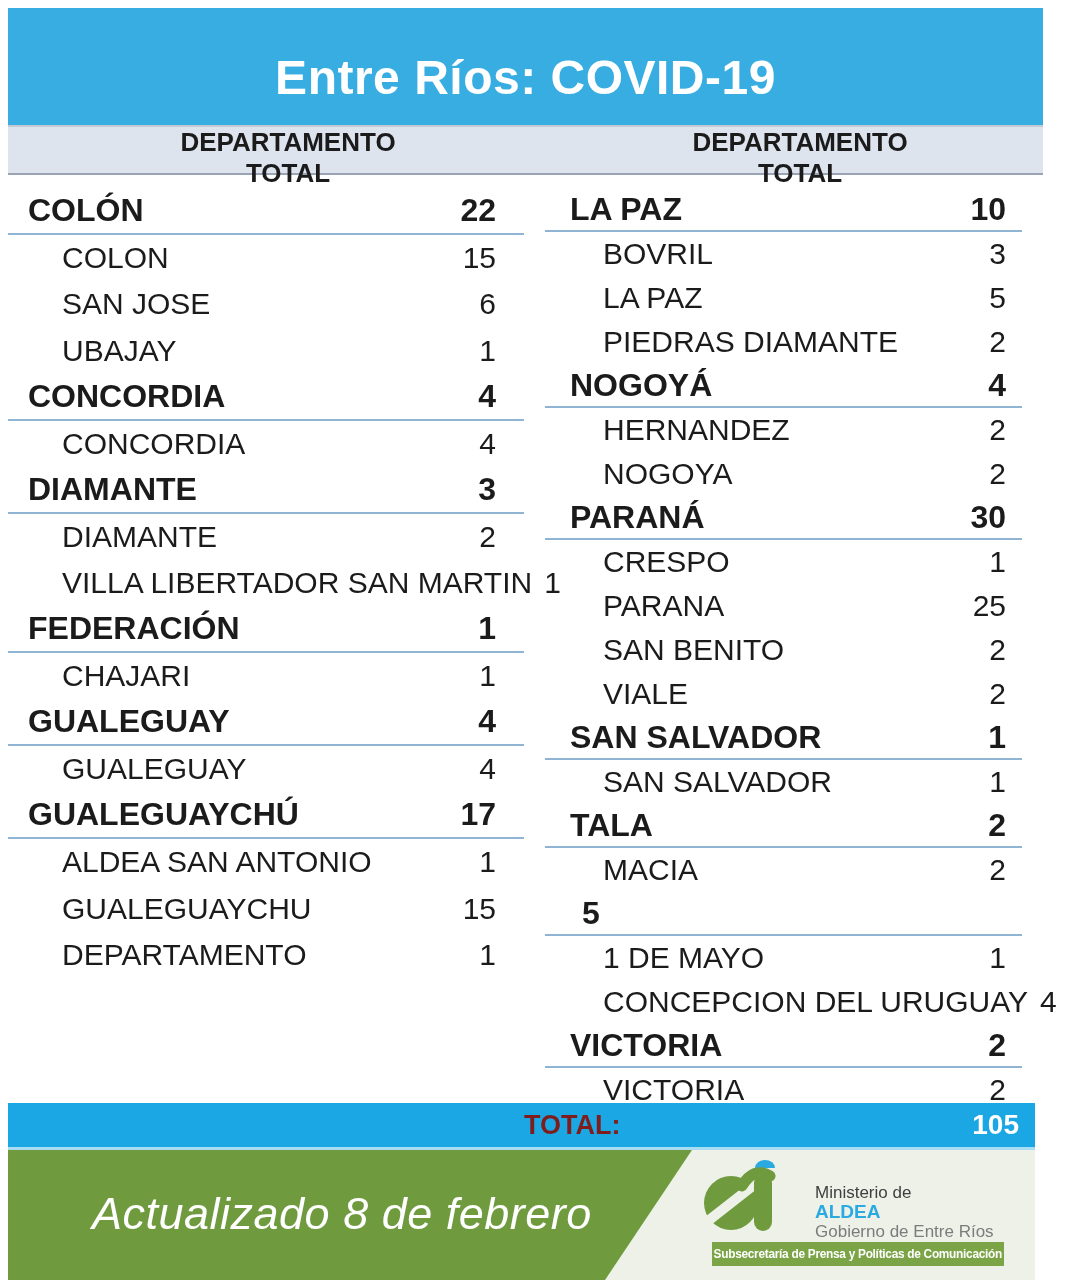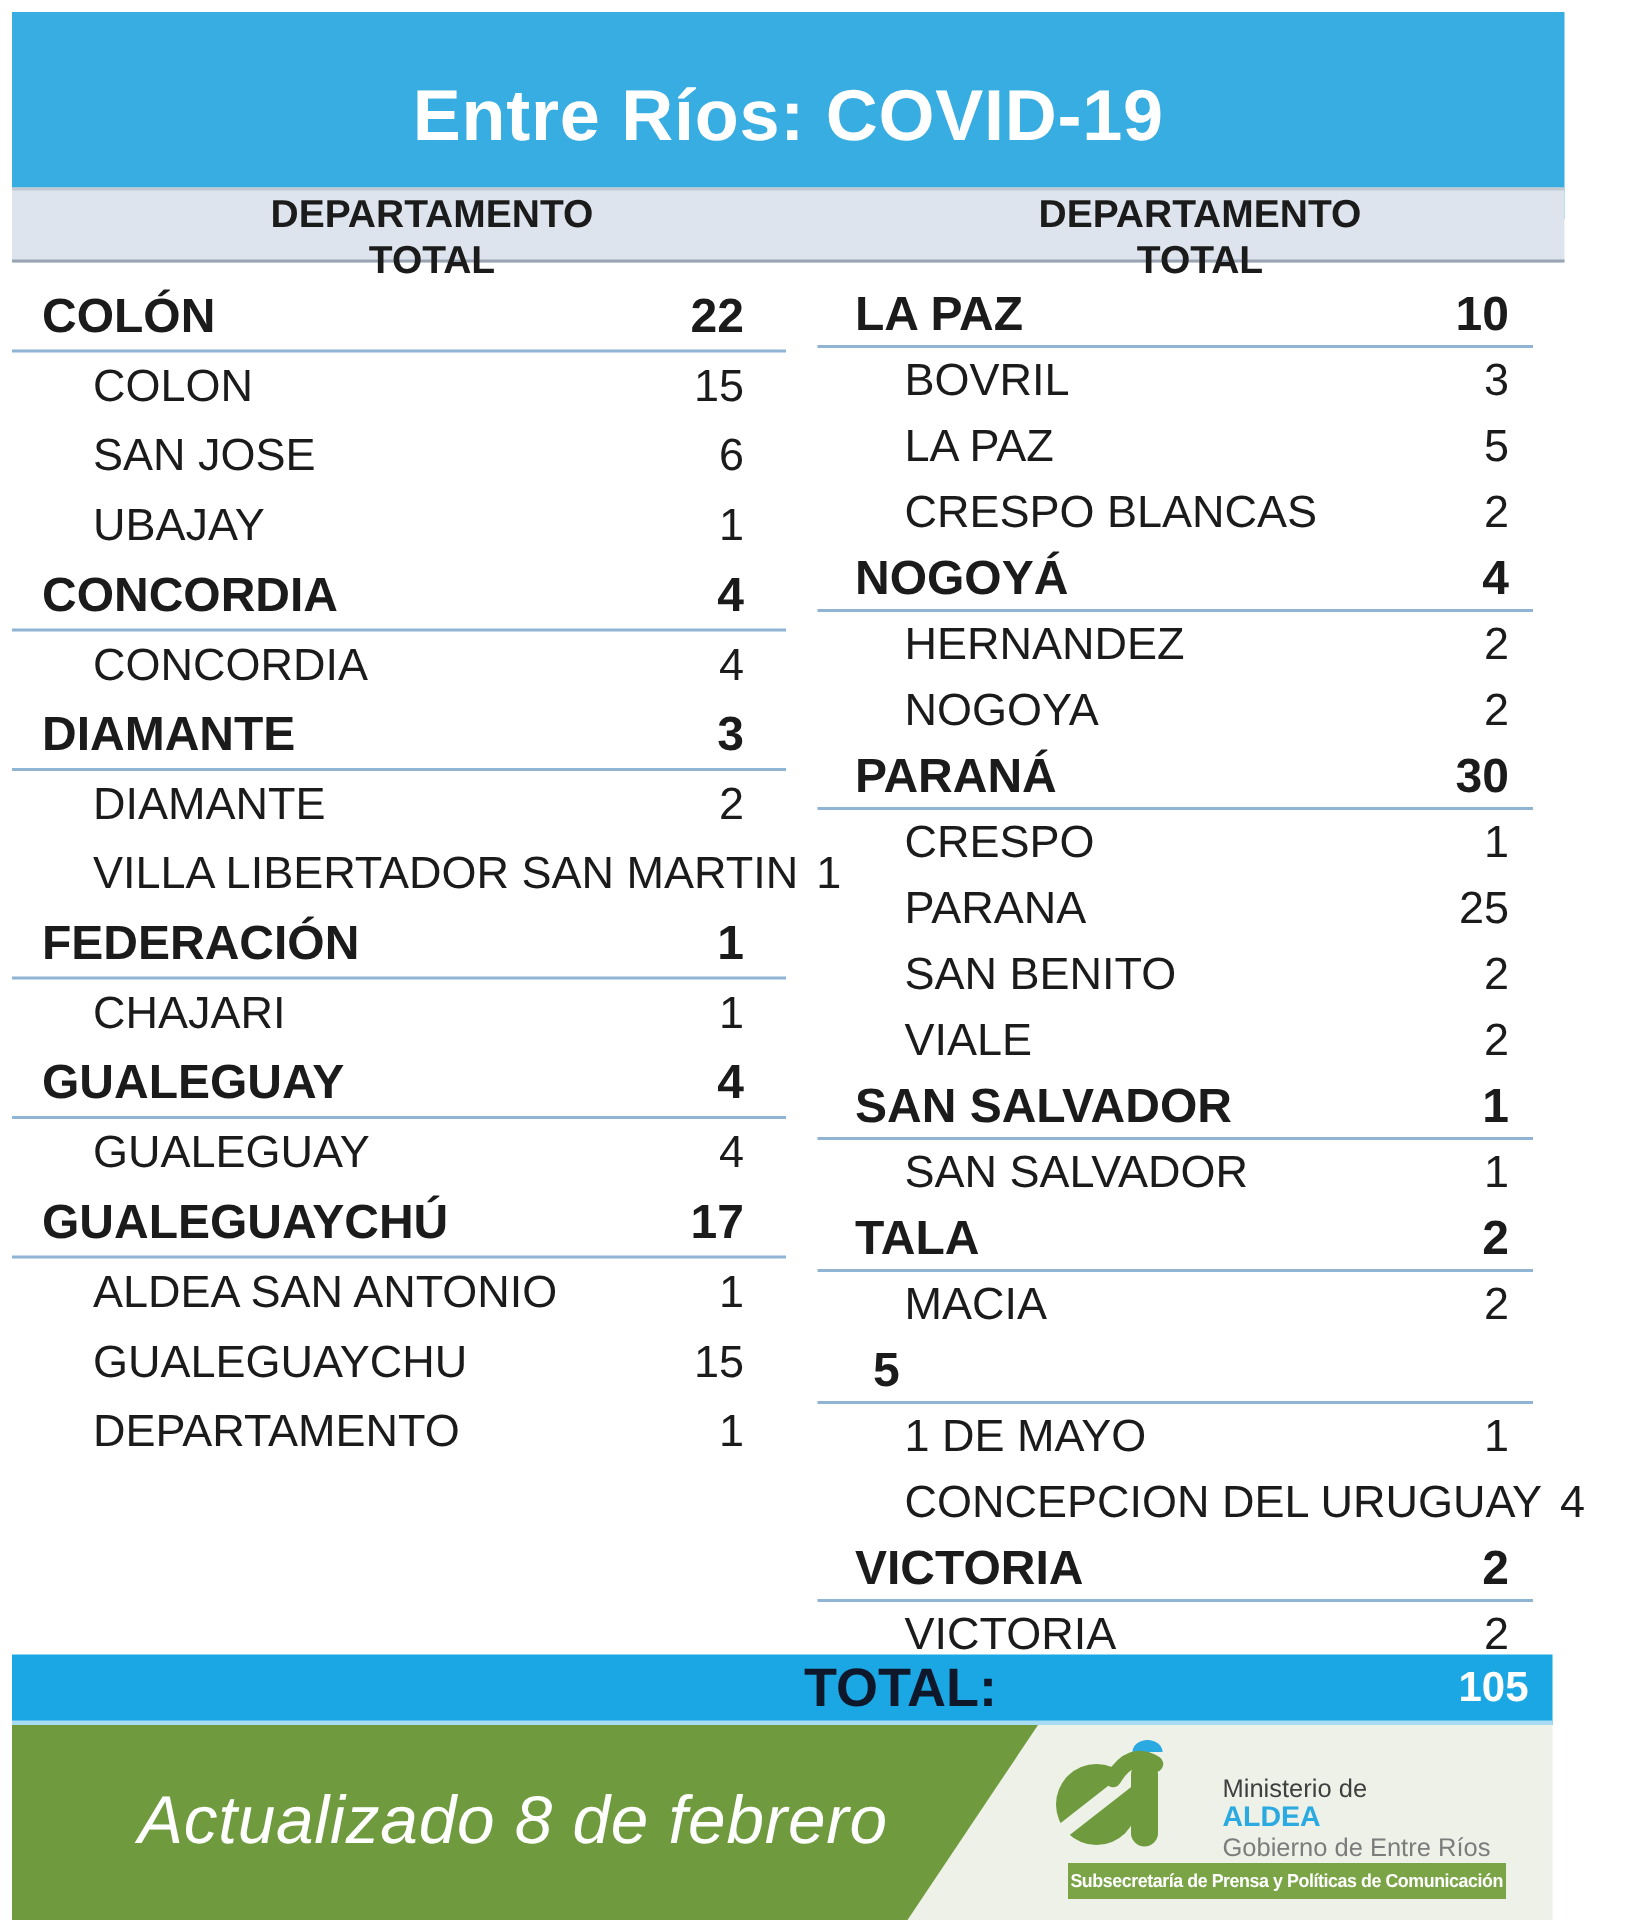--- a/index.html
+++ b/index.html
@@ -46,22 +46,22 @@
   .col.right .row.dept{padding-left:25px;padding-right:16px;}
   .col.right .row.loc{padding-left:58px;padding-right:16px;}
   .row .lbl{overflow:visible;}
   .row .num{margin-left:12px;flex-shrink:0;}
   
   .total-bar{
     position:absolute;left:8px;top:1103px;width:1027px;height:44px;
     background:#1ba7e3;border-bottom:3px solid #a8dcf2;box-sizing:content-box;
   }
   .total-bar .t-label{
-    position:absolute;left:528px;top:50%;transform:translateY(-50%);
-    color:#0f172a;font-weight:bold;font-size:36px;
+    position:absolute;left:516px;top:50%;transform:translateY(-50%);
+    color:#7f1d1d;font-weight:bold;font-size:27px;
   }
   .total-bar .t-value{
     position:absolute;right:16px;top:50%;transform:translateY(-50%);
     color:#ffffff;font-weight:bold;font-size:28px;
   }
   
   .footer{
     position:absolute;left:8px;top:1150px;width:1027px;height:130px;
     background:#edf1e8;overflow:hidden;
   }
@@ -186,21 +186,21 @@
       </div>
       <div class="row loc">
         <span class="lbl">BOVRIL</span>
         <span class="num">3</span>
       </div>
       <div class="row loc">
         <span class="lbl">LA PAZ</span>
         <span class="num">5</span>
       </div>
       <div class="row loc">
-        <span class="lbl">CRESPO BLANCAS</span>
+        <span class="lbl">PIEDRAS DIAMANTE</span>
         <span class="num">2</span>
       </div>
       <div class="row dept">
         <span class="lbl">NOGOYÁ</span>
         <span class="num">4</span>
       </div>
       <div class="row loc">
         <span class="lbl">HERNANDEZ</span>
         <span class="num">2</span>
       </div>

